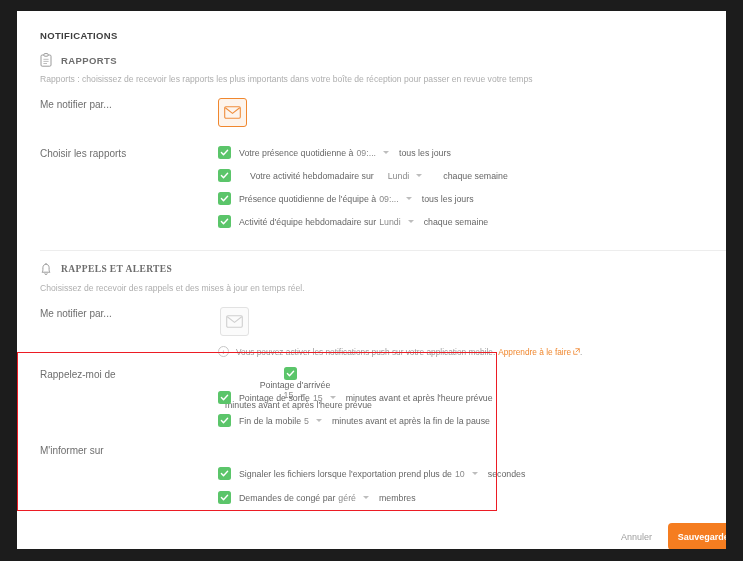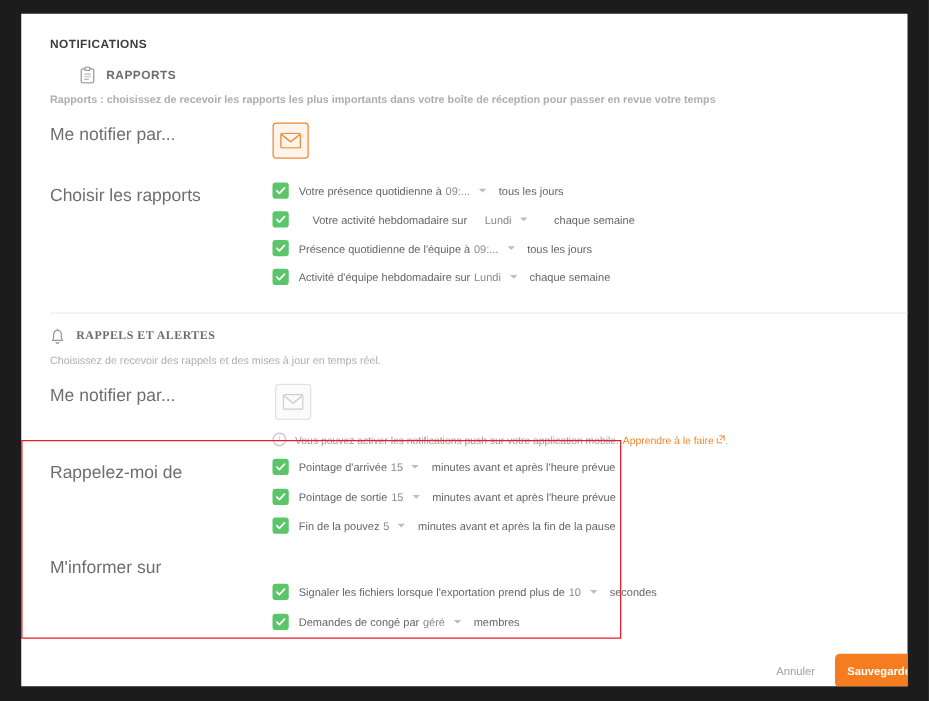--- a/index.html
+++ b/index.html
@@ -66,21 +66,21 @@
     left: 23px;
     width: 700px;
     height: 1px;
     background: #ededed;
   }
 
   
   .row-label {
     position: absolute;
     left: 23px;
-    font-size: 14px;
+    font-size: 10px;
     color: #6e6e6e;
   }
 
   
   .env-box {
     position: absolute;
     width: 29px;
     height: 29px;
     border-radius: 3px;
     display: flex;
@@ -212,33 +212,33 @@
   }
 </style>
 </head>
 <body>
 
 <div id="screen">
   <div class="card">
 
     <div class="page-title">NOTIFICATIONS</div>
 
-    <div class="section-head" style="left:23px; top:42px;margin-left:24px;">
+    <div class="section-head" style="left:23px; top:42px;">
       <span style="display:flex;">
         <svg width="12" height="14" viewBox="0 0 12 14" fill="none">
           <rect x="1" y="2" width="10" height="11.2" rx="1.2" stroke="#9a9a9a" stroke-width="1"></rect>
           <rect x="4" y="0.6" width="4" height="2.6" rx="0.7" stroke="#9a9a9a" stroke-width="1" fill="#fff"></rect>
           <line x1="3.4" y1="6.3" x2="8.6" y2="6.3" stroke="#b5b5b5" stroke-width="0.9"></line>
           <line x1="3.4" y1="8.4" x2="8.6" y2="8.4" stroke="#b5b5b5" stroke-width="0.9"></line>
           <line x1="3.4" y1="10.5" x2="7" y2="10.5" stroke="#b5b5b5" stroke-width="0.9"></line>
         </svg>
       </span>
       <span class="sec-title">RAPPORTS</span>
     </div>
-    <div class="section-desc" style="left:23px; top:63px;font-weight:bold;">Rapports : choisissez de recevoir les rapports les plus importants dans votre boîte de réception pour passer en revue votre temps</div>
+    <div class="section-desc" style="left:23px; top:63px;">Rapports : choisissez de recevoir les rapports les plus importants dans votre boîte de réception pour passer en revue votre temps</div>
 
     <div class="row-label" style="top:88px;">Me notifier par...</div>
     <div class="env-box active" style="left:201px; top:87px;">
       <span style="display:flex;">
         <svg width="17" height="13" viewBox="0 0 17 13" fill="none">
           <rect x="0.7" y="0.7" width="15.6" height="11.6" rx="1.2" stroke="#ef8d3c" stroke-width="1.1"></rect>
           <path d="M1.3 1.7 L8.5 7.4 L15.7 1.7" stroke="#ef8d3c" stroke-width="1.1" fill="none"></path>
         </svg>
       </span>
     </div>
@@ -334,21 +334,21 @@
           <path d="M2.4 0.7 H6.3 V4.6" stroke="#f0872e" stroke-width="0.8"></path>
           <path d="M6.3 0.7 L2.9 4.1" stroke="#f0872e" stroke-width="0.8"></path>
           <path d="M4.6 6.3 H0.7 V2.4" stroke="#f0872e" stroke-width="0.8"></path>
         </svg>
       </span>
       <span>.</span>
     </div>
 
     <div class="row-label" style="top:358px;">Rappelez-moi de</div>
 
-    <div class="opt-row" style="left:201px; top:356px;">
+    <div class="opt-row" style="left:201px; top:356px;flex-direction:column;">
       <span class="cbx">
         <svg width="9" height="9" viewBox="0 0 9 9">
             <path d="M1.4 4.6 L3.5 6.7 L7.6 2.3" stroke="#ffffff" stroke-width="1.4" fill="none" stroke-linecap="round" stroke-linejoin="round"></path>
           </svg>
       </span>
       <span class="opt-text">Pointage d'arrivée</span>
       <span class="sel">
         <span class="sel-val">15</span>
         <span class="caret"></span>
       </span>
@@ -368,21 +368,21 @@
       </span>
       <span class="after-text">minutes avant et après l'heure prévue</span>
     </div>
 
     <div class="opt-row" style="left:201px; top:403px;">
       <span class="cbx">
         <svg width="9" height="9" viewBox="0 0 9 9">
             <path d="M1.4 4.6 L3.5 6.7 L7.6 2.3" stroke="#ffffff" stroke-width="1.4" fill="none" stroke-linecap="round" stroke-linejoin="round"></path>
           </svg>
       </span>
-      <span class="opt-text">Fin de la pouvez</span>
+      <span class="opt-text">Fin de la mobile</span>
       <span class="sel">
         <span class="sel-val">5</span>
         <span class="caret"></span>
       </span>
       <span class="after-text">minutes avant et après la fin de la pause</span>
     </div>
 
     <div class="row-label" style="top:434px;">M'informer sur</div>
 
 

